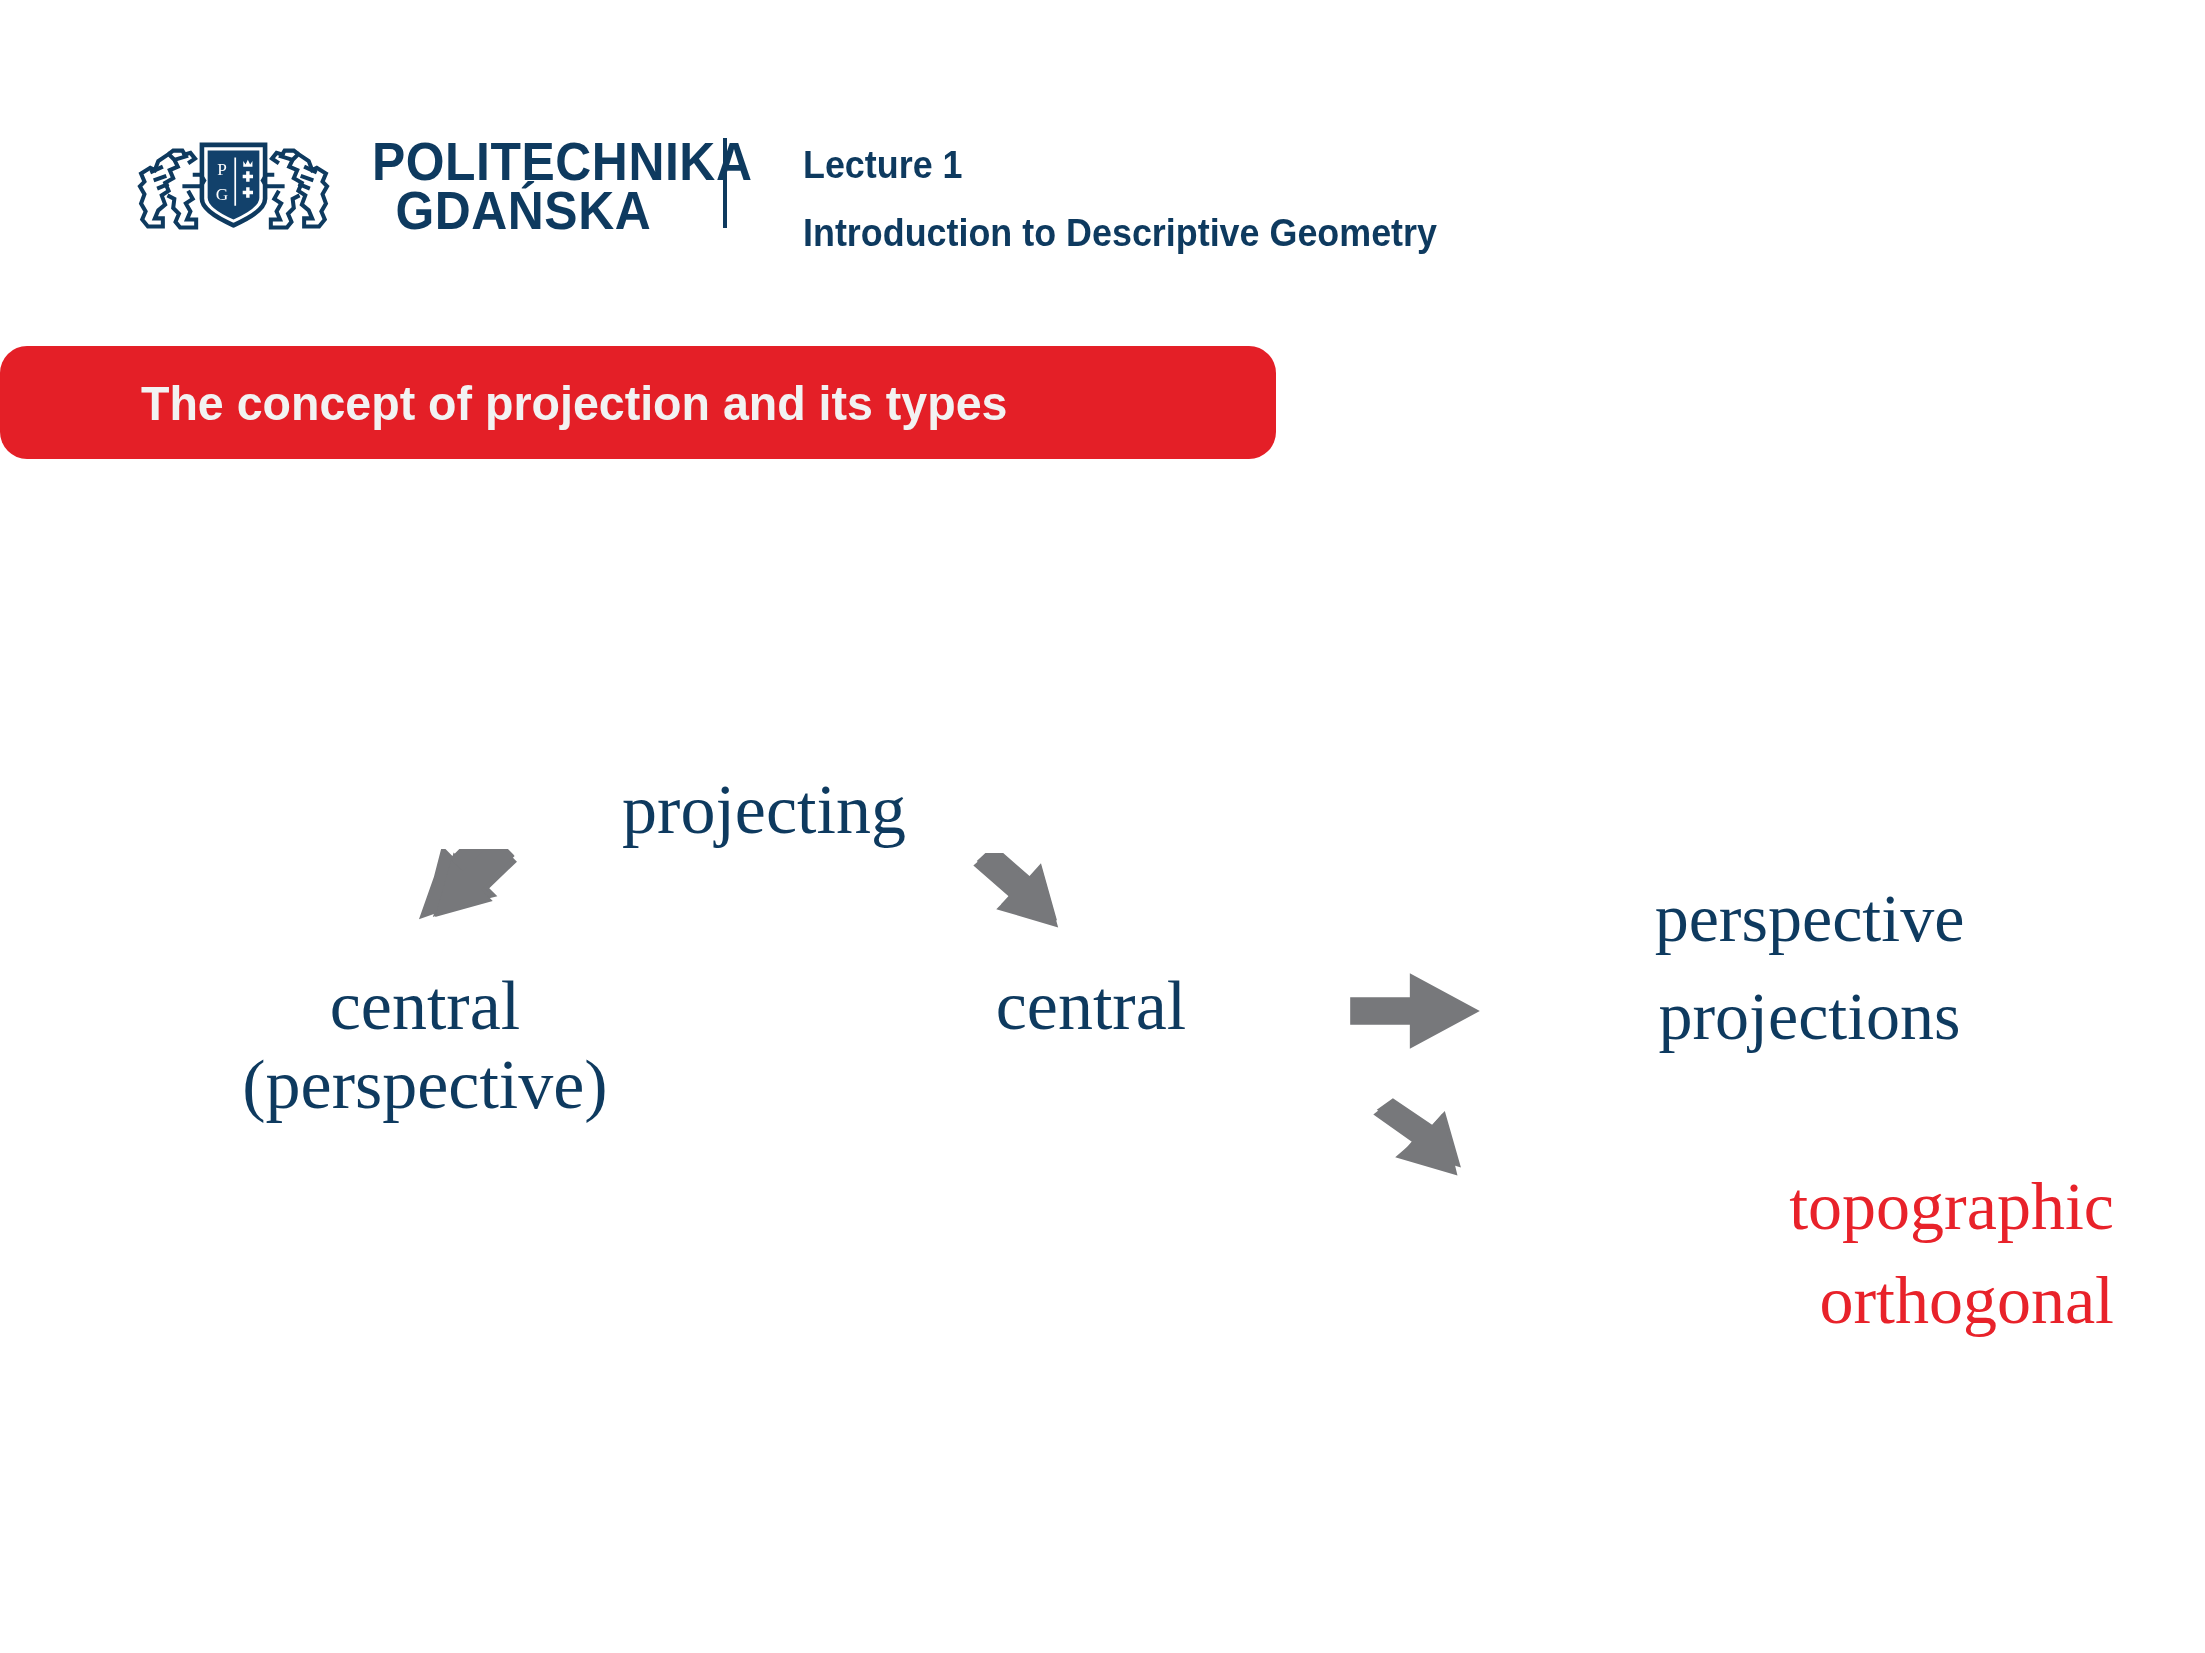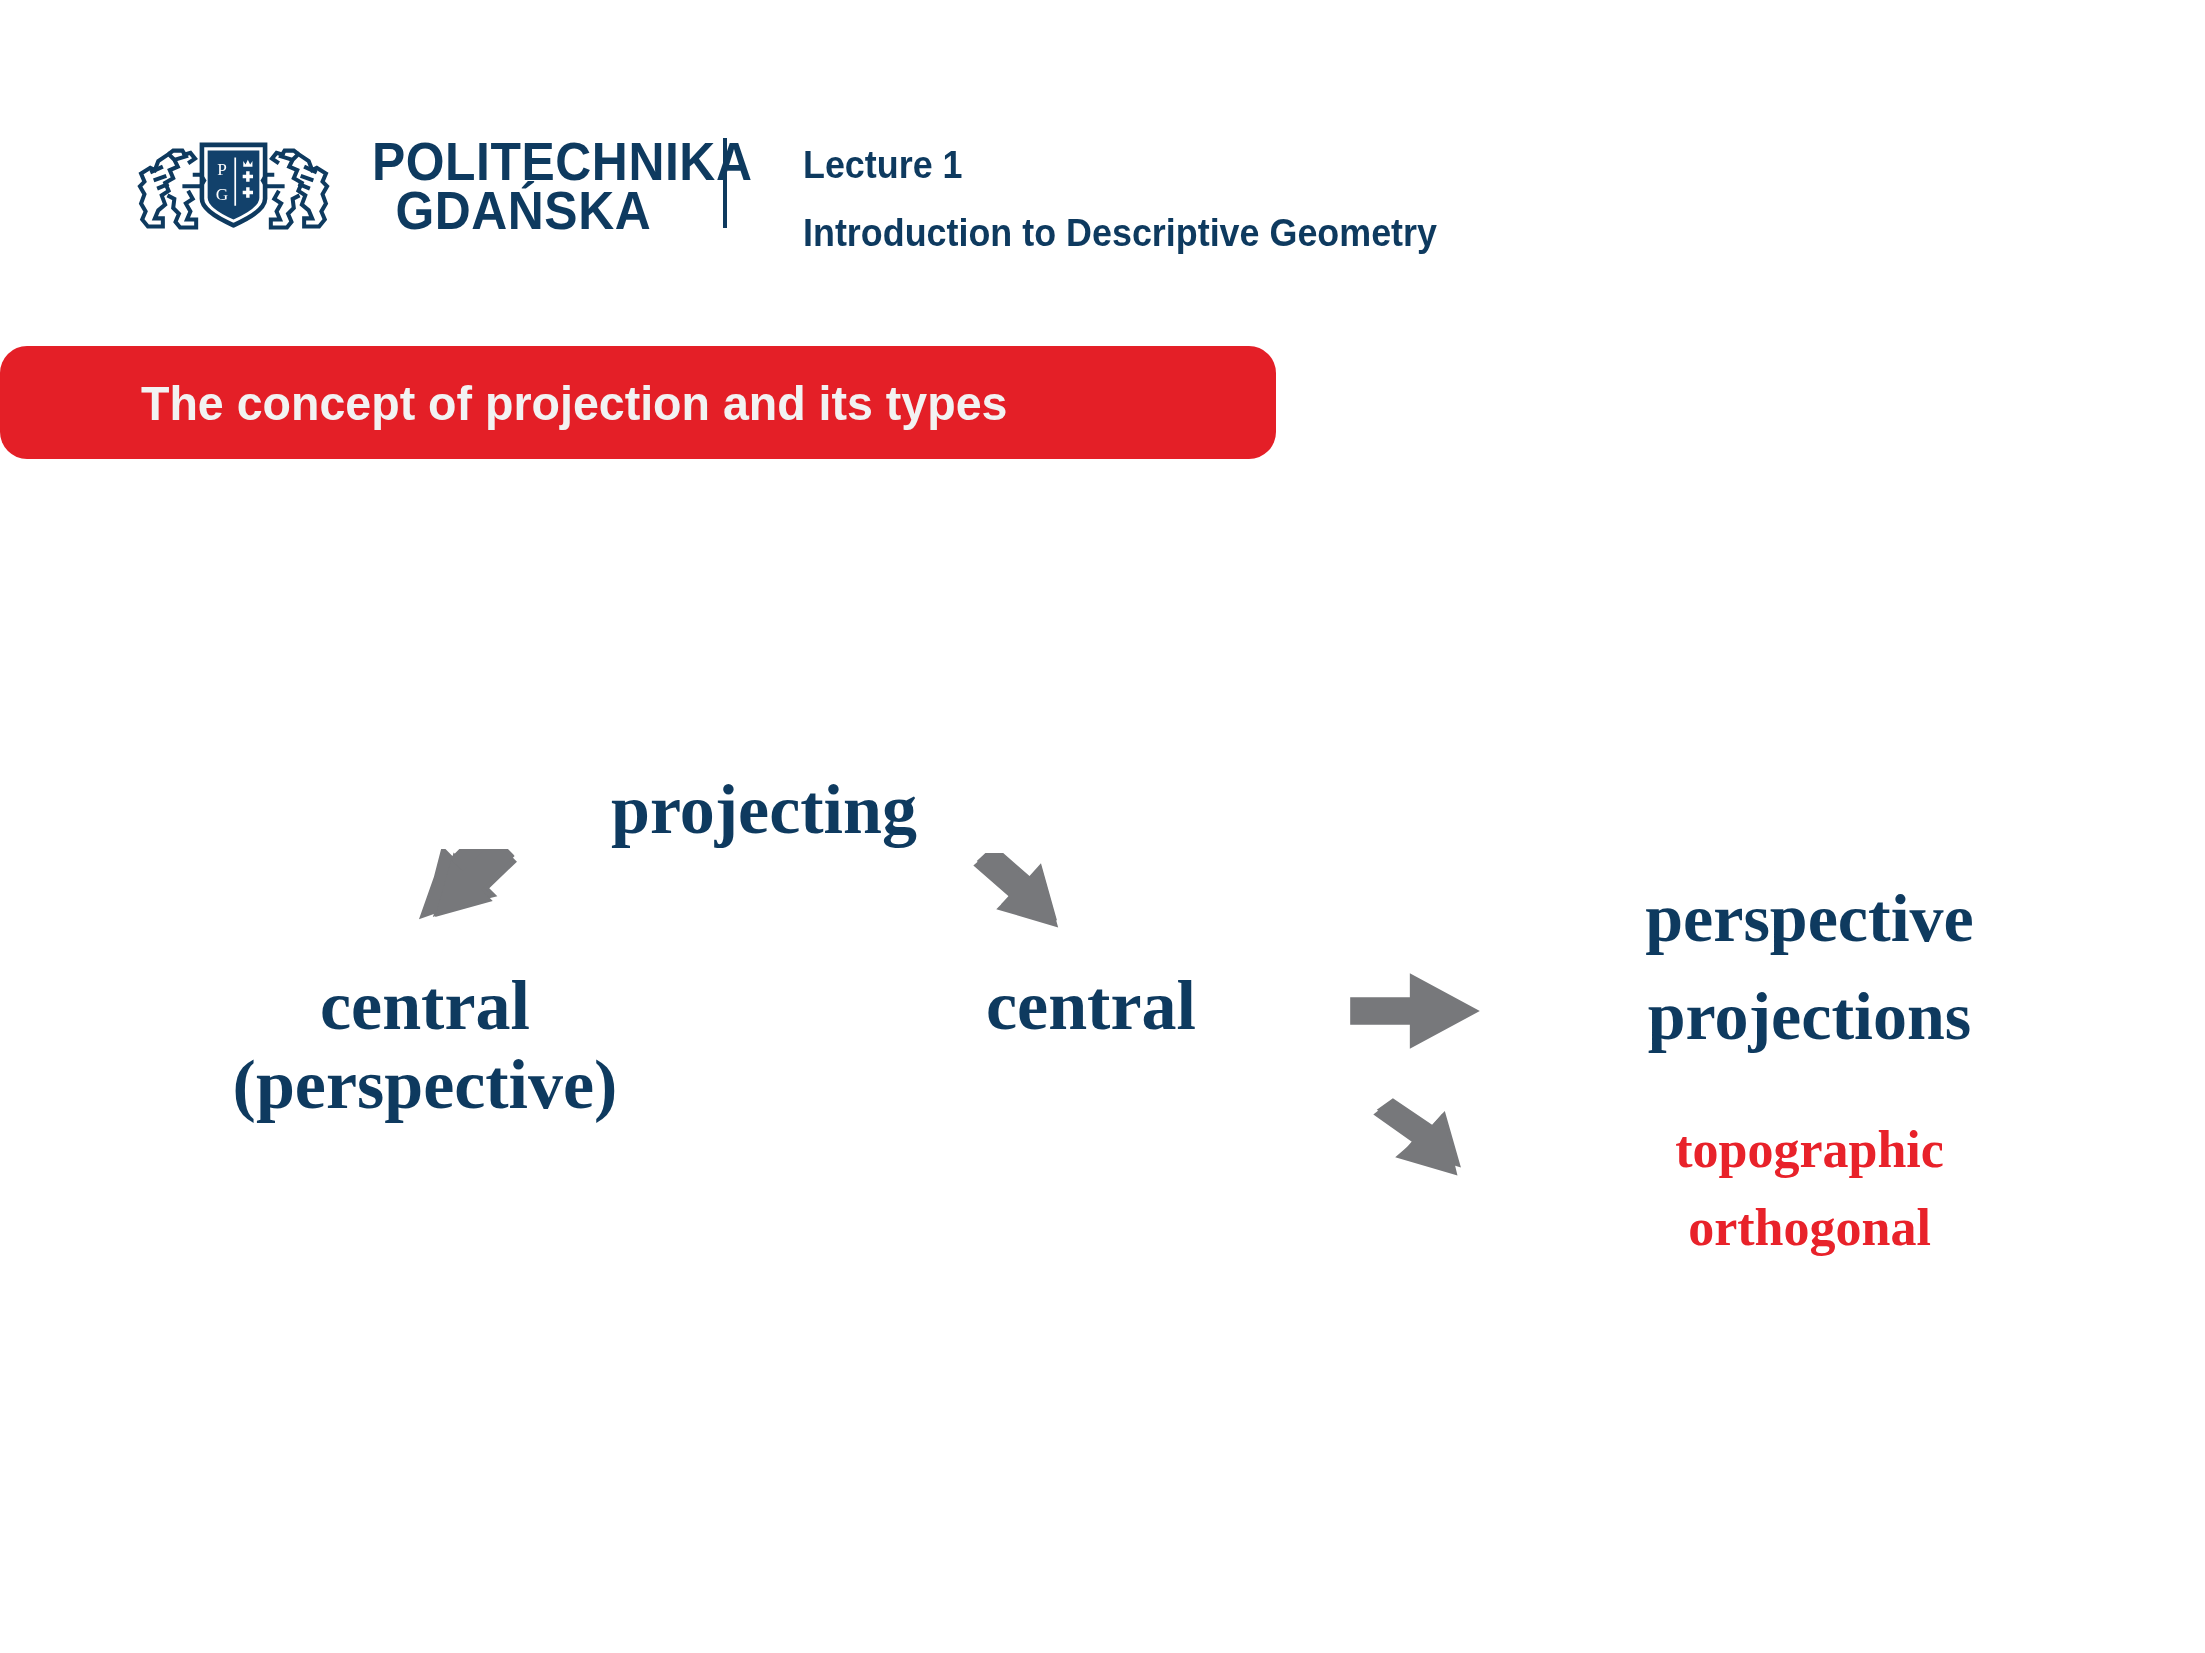--- a/index.html
+++ b/index.html
@@ -112,21 +112,21 @@
   #diagram {
     position: absolute;
     left: 0;
     top: 0;
     width: 2205px;
     height: 1654px;
   }
   .node {
     position: absolute;
     font-family: "Liberation Serif", "DejaVu Serif", serif;
-    font-weight: 700;
+    font-weight: 400;
     color: #0E3A5F;
     text-align: center;
     white-space: nowrap;
     line-height: 1.0;
   }
   .node.red { color: #E8222A; }
   .node .node-line { display: block; }
 
   #node-projecting {
     left: 546px;
@@ -149,23 +149,24 @@
   }
   #node-orthogonal {
     left: 1505px;
     top: 884px;
     width: 609px;
     font-size: 68px;
   }
   #node-orthogonal .node-line + .node-line { margin-top: 30px; }
   #node-topographic {
     left: 1505px;
-    top: 1124px;
+    top: 1172px;
     width: 609px;
-    font-size: 52px;
+    font-size: 68px;
+    text-align: right;
   }
   #node-topographic .node-line + .node-line { margin-top: 26.4px; }
 
   .arrow {
     position: absolute;
   }
   .arrow svg { display: block; width: 100%; height: 100%; }
 
   #arrow-to-central { left: 412px;  top: 849px; width: 105px; height: 98px; }
   #arrow-to-parallel { left: 971px; top: 853px; width: 109px; height: 102px; }

